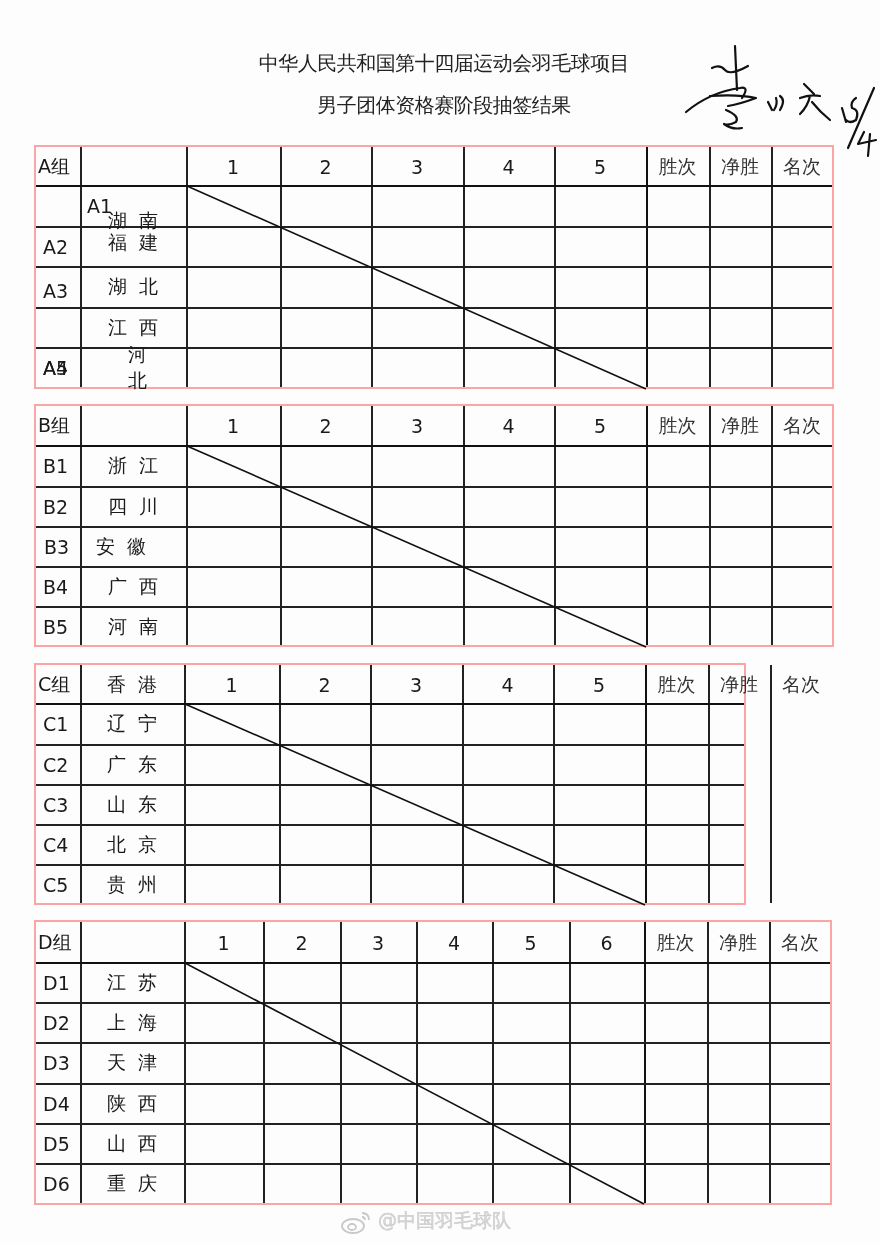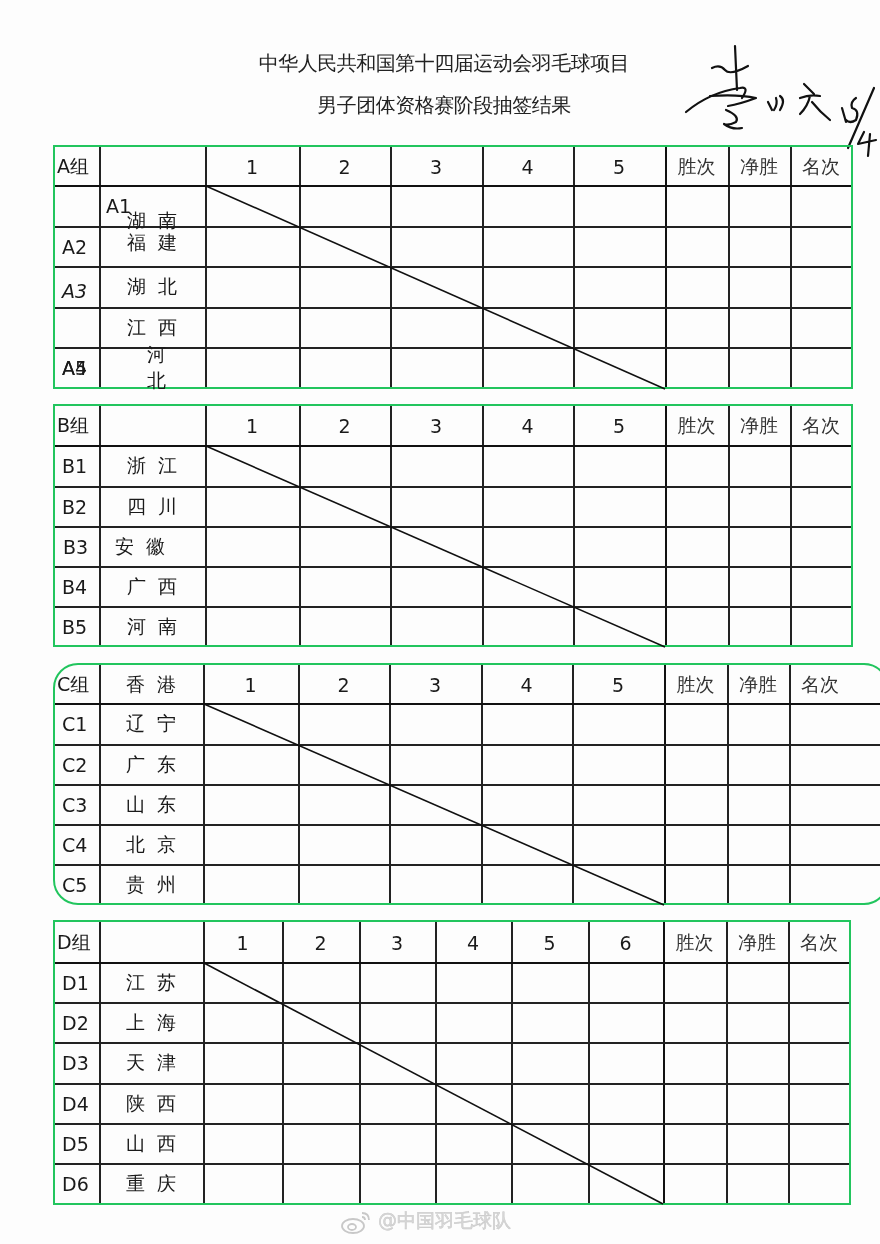--- a/index.html
+++ b/index.html
@@ -8,21 +8,21 @@
     font-family: "DejaVu Sans", "Liberation Sans", sans-serif; color: #1a1a1a;
   }
   .title {
     position: absolute; left: 0; width: 888px; text-align: center;
     font-size: 20px; letter-spacing: -0.5px; color: #222;
   }
   #title1 { top: 50px; }
   #title2 { top: 92px; }
   .signature { position: absolute; left: 680px; top: 40px; width: 200px; height: 120px; }
   .grp {
-    position: absolute; left: 53px; border: 2px solid #22c55e; box-sizing: border-box;
+    position: absolute; left: 34px; border: 2px solid #fca5a5; box-sizing: border-box;
   }
   .cell {
     position: absolute; box-sizing: border-box; display: flex; align-items: center;
     justify-content: center; font-size: 19px; color: #1a1a1a;
   }
   .vline { position: absolute; top: 0; width: 1.5px; background: #222; }
   .hline { position: absolute; left: 0; height: 1.5px; background: #222; }
   .hline.thick { height: 2px; background: #111; }
   .vline.thick { width: 2px; background: #111; }
   .diag { position: absolute; left: 0; top: 0; pointer-events: none; }
@@ -88,21 +88,21 @@
   <div class="cell" style="left:427px; top:0; width:91px; height:39px;">4</div>
   <div class="cell" style="left:518px; top:0; width:92px; height:39px;">5</div>
   <div class="cell stat" style="left:610px; top:0; width:63px; height:39px;">胜次</div>
   <div class="cell stat" style="left:673px; top:0; width:62px; height:39px;">净胜</div>
   <div class="cell stat" style="left:735px; top:0; width:62px; height:39px;">名次</div>
 
   <div class="cell code" style="left:0; top:39px; width:20px; height:40px;margin-left:44px;">A1</div>
   <div class="cell name" style="left:44px; top:39px; width:106px; height:40px;margin-top:15px;">湖南</div>
   <div class="cell code" style="left:0; top:80px; width:44px; height:40px;">A2</div>
   <div class="cell name" style="left:44px; top:80px; width:106px; height:32px;">福建</div>
-  <div class="cell code" style="left:0; top:120px; width:44px; height:47px;font-style:italic;">A3</div>
+  <div class="cell code" style="left:0; top:120px; width:44px; height:47px;">A3</div>
   <div class="cell name" style="left:44px; top:120px; width:106px; height:40px;">湖北</div>
   <div class="cell code" style="left:0; top:161px; width:44px; height:40px;margin-top:40px;">A4</div>
   <div class="cell name" style="left:44px; top:161px; width:106px; height:40px;">江西</div>
   <div class="cell code" style="left:0; top:201px; width:44px; height:40px;">A5</div>
   <div class="cell name" style="left:44px; top:201px; width:106px; height:40px;padding-left:48px;">河北</div>
 </div>
 
 <div class="grp" style="top:404px; width:800px; height:243px;">
   <div class="vline" style="left:44px; height:100%;"></div>
   <div class="vline" style="left:150px; height:100%;"></div>
@@ -138,21 +138,21 @@
   <div class="cell code" style="left:0; top:81px; width:44px; height:40px;">B2</div>
   <div class="cell name" style="left:44px; top:81px; width:106px; height:40px;">四川</div>
   <div class="cell code" style="left:0; top:121px; width:52px; height:40px;padding-left:8px;">B3</div>
   <div class="cell name" style="left:44px; top:121px; width:82px; height:40px;border-radius:15px;">安徽</div>
   <div class="cell code" style="left:0; top:161px; width:44px; height:40px;">B4</div>
   <div class="cell name" style="left:44px; top:161px; width:106px; height:40px;">广西</div>
   <div class="cell code" style="left:0; top:201px; width:44px; height:40px;">B5</div>
   <div class="cell name" style="left:44px; top:201px; width:106px; height:40px;">河南</div>
 </div>
 
-<div class="grp" style="top:663px; width:836px; height:242px;border-radius:25px;">
+<div class="grp" style="top:663px; width:712px; height:242px;">
   <div class="vline" style="left:44px; height:100%;"></div>
   <div class="vline" style="left:148px; height:100%;"></div>
   <div class="vline" style="left:243px; height:100%;"></div>
   <div class="vline" style="left:334px; height:100%;"></div>
   <div class="vline" style="left:426px; height:100%;"></div>
   <div class="vline" style="left:517px; height:100%;"></div>
   <div class="vline thick" style="left:609px; height:100%;"></div>
   <div class="vline" style="left:672px; height:100%;"></div>
   <div class="vline" style="left:734px; height:100%;"></div>
   <div class="hline thick" style="top:38px; width:100%;"></div>

